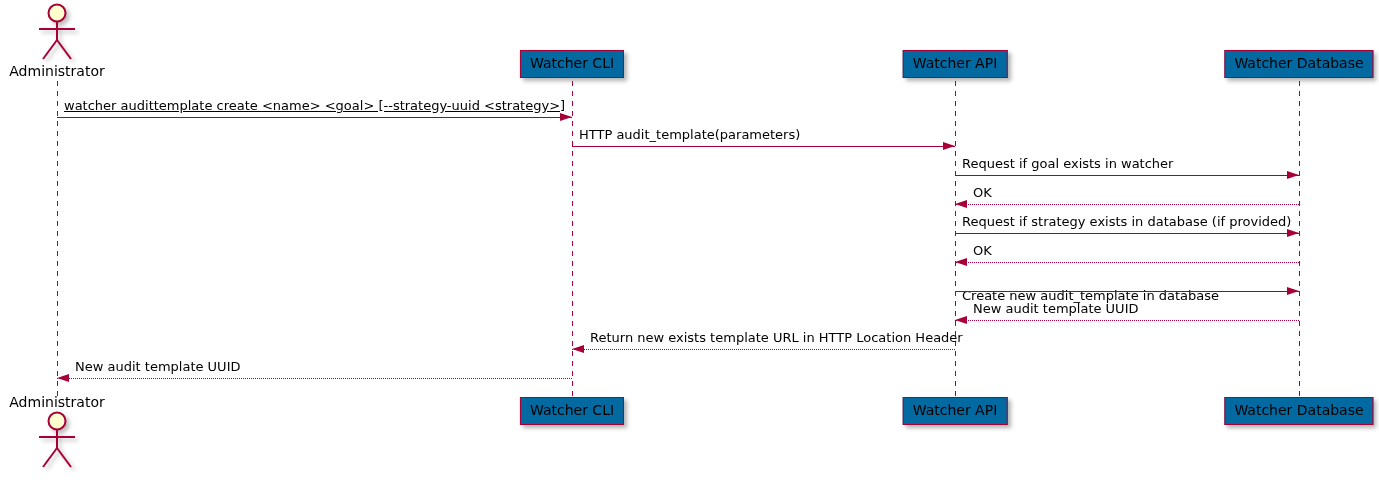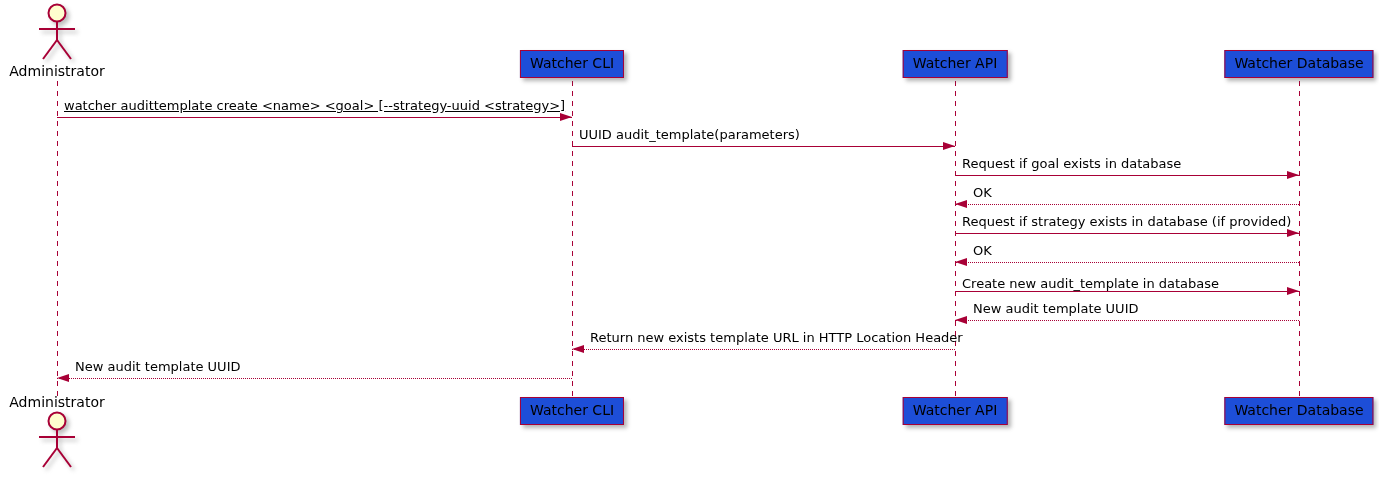--- a/index.html
+++ b/index.html
@@ -12,21 +12,21 @@
     position: relative;
     width: 1379px;
     height: 483px;
     background: #ffffff;
     overflow: hidden;
     text-align: right;
   }
   .pbox {
     position: absolute;
     transform: translateX(-50%);
-    background: #1d4ed8;
+    background: #0369a1;
     border: 1.6px solid #A80036;
     padding: 4px 9px 5px 9px;
     font-size: 14px;
     color: #000000;
     white-space: nowrap;
     box-shadow: 3px 3px 4px rgba(90,90,90,0.45);
     line-height: 17px;
   }
   .actor-label {
     position: absolute;
@@ -100,36 +100,36 @@
       <div class="pbox" style="left: 572px; top: 397px;">Watcher CLI</div>
       <div class="pbox" style="left: 955px; top: 50px;">Watcher API</div>
       <div class="pbox" style="left: 955px; top: 397px;">Watcher API</div>
       <div class="pbox" style="left: 1299px; top: 50px;">Watcher Database</div>
       <div class="pbox" style="left: 1299px; top: 397px;">Watcher Database</div>
     </div>
   <div id="layer-messages">
       <div class="msg-label" style="left: 64px; top: 98px; text-decoration: underline;">watcher audittemplate create &lt;name&gt; &lt;goal&gt; [--strategy-uuid &lt;strategy&gt;]</div>
       <div class="msg-line solid" style="left: 57px; top: 117px; width: 515px;"></div>
       <div class="arrowhead right" style="left: 560px; top: 113px;"></div>
-      <div class="msg-label" style="left: 579px; top: 127px;">UUID audit_template(parameters)</div>
+      <div class="msg-label" style="left: 579px; top: 127px;">HTTP audit_template(parameters)</div>
       <div class="msg-line solid" style="left: 572px; top: 146px; width: 383px;"></div>
       <div class="arrowhead right" style="left: 943px; top: 142px;"></div>
-      <div class="msg-label" style="left: 962px; top: 156px;">Request if goal exists in database</div>
+      <div class="msg-label" style="left: 962px; top: 156px;">Request if goal exists in watcher</div>
       <div class="msg-line solid" style="left: 955px; top: 175px; width: 344px;"></div>
       <div class="arrowhead right" style="left: 1287px; top: 171px;"></div>
       <div class="msg-label" style="left: 973px; top: 185px;">OK</div>
       <div class="msg-line dashed" style="left: 955px; top: 204px; width: 344px;"></div>
       <div class="arrowhead left" style="left: 955px; top: 200px;"></div>
       <div class="msg-label" style="left: 962px; top: 214px;">Request if strategy exists in database (if provided)</div>
       <div class="msg-line solid" style="left: 955px; top: 233px; width: 344px;"></div>
       <div class="arrowhead right" style="left: 1287px; top: 229px;"></div>
       <div class="msg-label" style="left: 973px; top: 243px;">OK</div>
       <div class="msg-line dashed" style="left: 955px; top: 262px; width: 344px;"></div>
       <div class="arrowhead left" style="left: 955px; top: 258px;"></div>
-      <div class="msg-label" style="left: 962px; top: 276px;">Create new audit_template in database</div>
+      <div class="msg-label" style="left: 962px; top: 288px;">Create new audit_template in database</div>
       <div class="msg-line solid" style="left: 955px; top: 291px; width: 344px;"></div>
       <div class="arrowhead right" style="left: 1287px; top: 287px;"></div>
       <div class="msg-label" style="left: 973px; top: 301px;">New audit template UUID</div>
       <div class="msg-line dashed" style="left: 955px; top: 320px; width: 344px;"></div>
       <div class="arrowhead left" style="left: 955px; top: 316px;"></div>
       <div class="msg-label" style="left: 590px; top: 330px;">Return new exists template URL in HTTP Location Header</div>
       <div class="msg-line dashed" style="left: 572px; top: 349px; width: 383px;"></div>
       <div class="arrowhead left" style="left: 572px; top: 345px;"></div>
       <div class="msg-label" style="left: 75px; top: 359px;">New audit template UUID</div>
       <div class="msg-line dashed" style="left: 57px; top: 378px; width: 515px;"></div>

